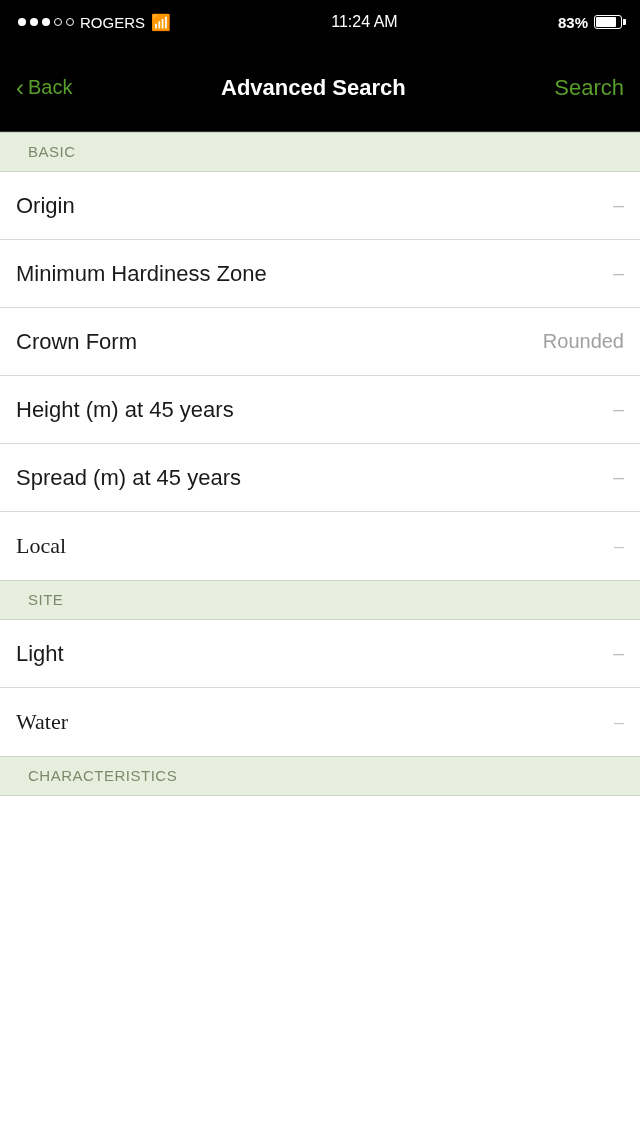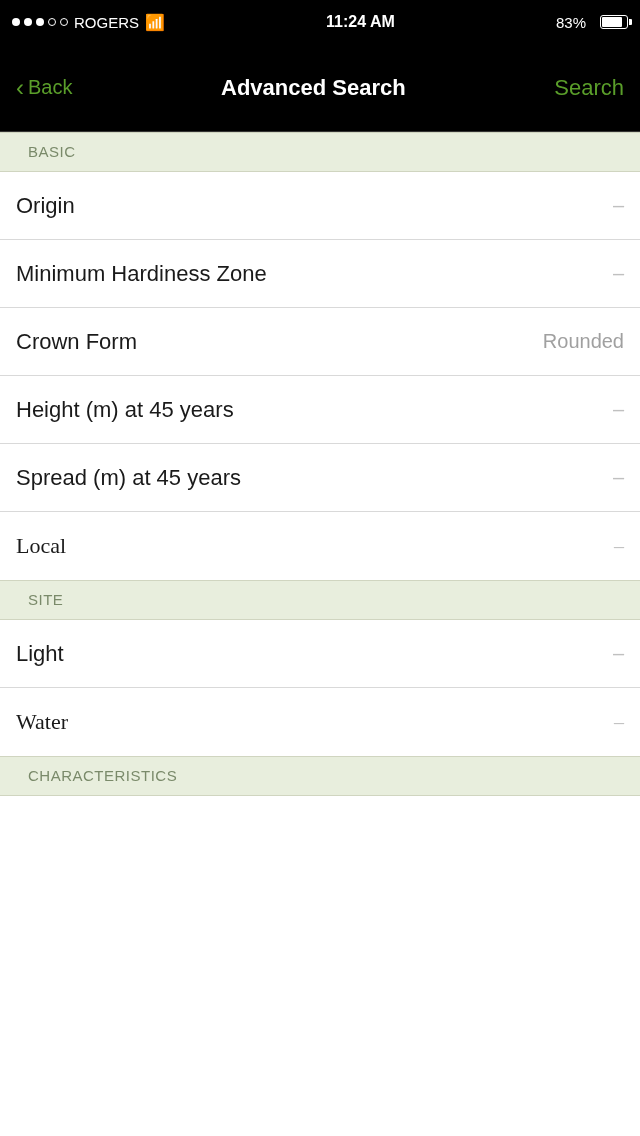--- a/index.html
+++ b/index.html
@@ -12,21 +12,21 @@
       overflow-x: hidden;
     }
 
     
     .status-bar {
       background: #000000;
       height: 44px;
       display: flex;
       align-items: center;
       justify-content: space-between;
-      padding: 0 12px;
+      padding: 0 18px;
       color: #ffffff;
       font-size: 16px;
       font-weight: 500;
     }
     .status-left {
       display: flex;
       align-items: center;
       gap: 6px;
     }
     .signal-dots {
@@ -46,28 +46,28 @@
     }
     .carrier {
       font-size: 15px;
       font-weight: 500;
     }
     .wifi-icon {
       font-size: 16px;
     }
     .status-center {
       font-size: 16px;
+      font-weight: 400;
+    }
+    .status-right {
+      display: flex;
+      align-items: center;
+      gap: 6px;
+      font-size: 15px;
       font-weight: 700;
-    }
-    .status-right {
-      display: flex;
-      align-items: center;
-      gap: 14px;
-      font-size: 15px;
-      font-weight: 400;
     }
     .battery-icon {
       width: 28px;
       height: 14px;
       border: 1.5px solid #ffffff;
       border-radius: 3px;
       position: relative;
       display: flex;
       align-items: center;
       padding: 1px;

